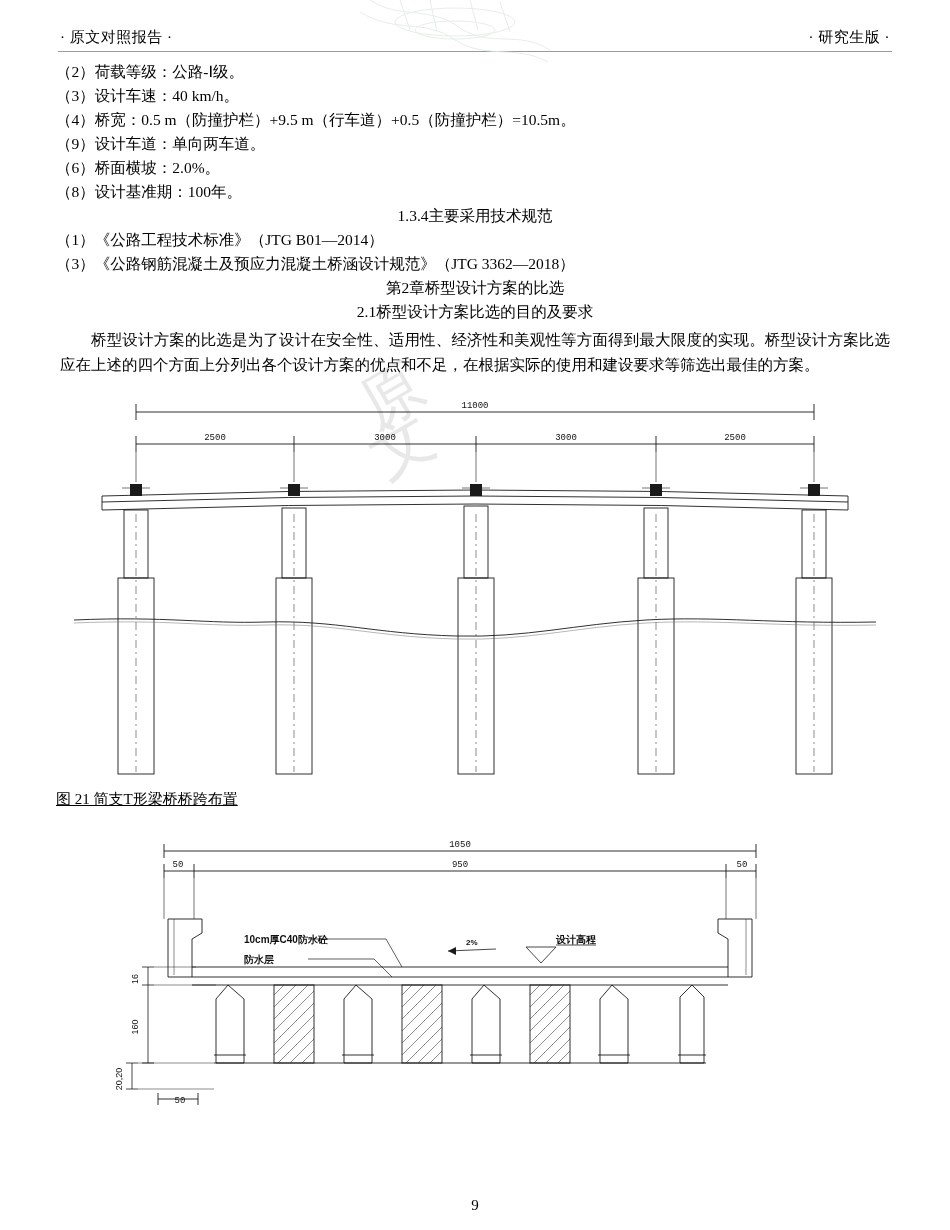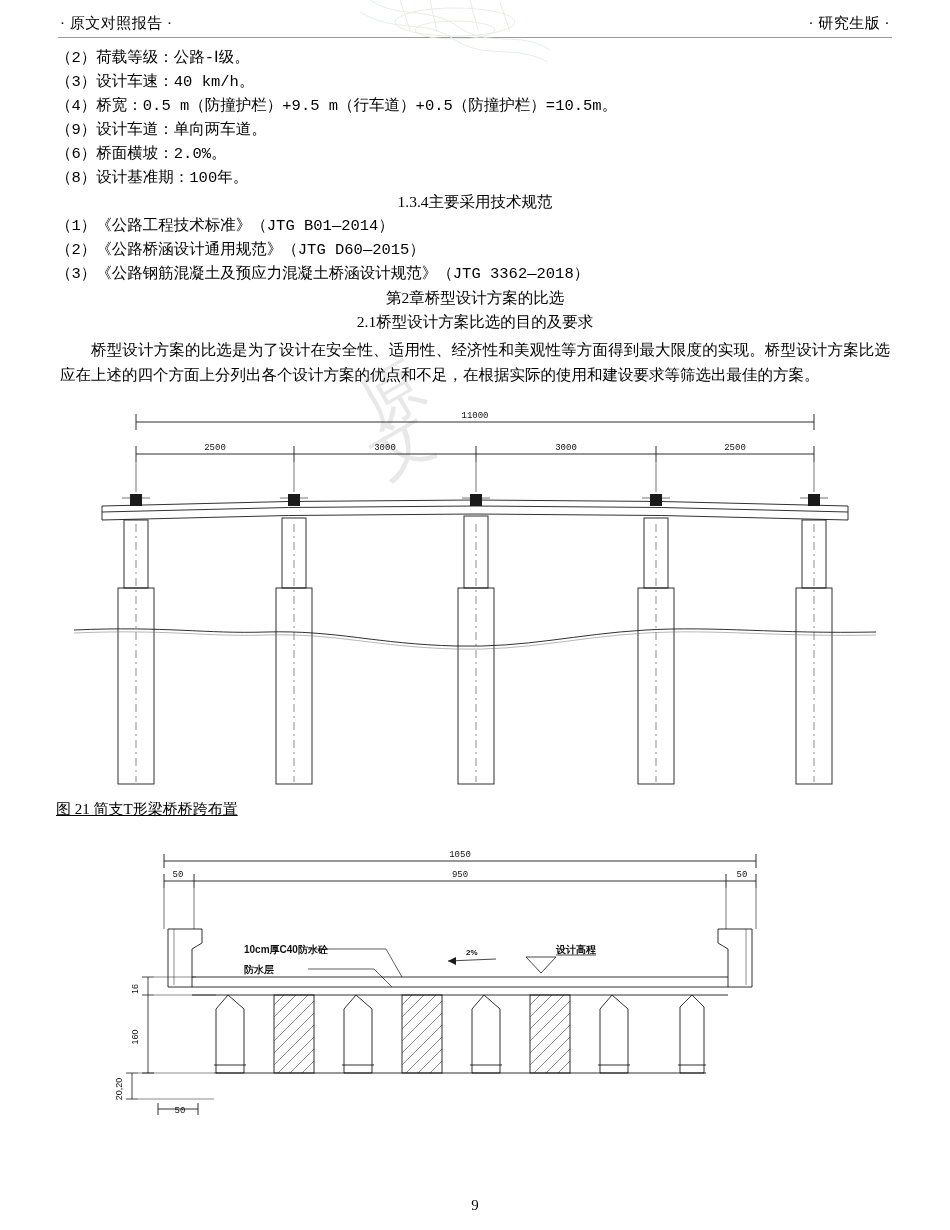--- a/index.html
+++ b/index.html
@@ -19,20 +19,21 @@
     padding:14px 56px 0 56px;
   }
   
   .header {
     display:flex;
     justify-content:space-between;
     align-items:flex-start;
     font-size:15px;
     letter-spacing:0.5px;
     padding:0 4px 2px 4px;
+    margin-top:14px;
   }
   .header-left, .header-right { white-space:nowrap; }
   .header-rule {
     border-bottom:1px solid #9a9a9a;
     margin:2px 2px 8px 2px;
     height:0;
   }
   
   .watermark {
     position:absolute;
@@ -44,21 +45,21 @@
     position:absolute;
     color:#e8e8e8;
     font-size:62px;
     letter-spacing:14px;
     transform:rotate(-30deg);
     white-space:nowrap;
     font-family:"Liberation Serif", serif;
   }
   
   .body-text { position:relative; z-index:2; font-size:15.5px; line-height:1.55; }
-  .ln { white-space:nowrap;font-family:Liberation Mono, monospace; }
+  .ln { white-space:nowrap; }
   .para {
     text-indent:2em;
     text-align:justify;
     line-height:1.6;
     margin:4px;
   }
   .sec-title { font-size:15.5px;text-align:center; }
   
   .fig-wrap { position:relative; z-index:2; }
   .fig1 { position:relative; height:400px; margin-top:6px;text-align:right; }
@@ -103,21 +104,20 @@
     <div class="ln">（2）荷载等级：公路-Ⅰ级。</div>
     <div class="ln">（3）设计车速：40 km/h。</div>
     <div class="ln">（4）桥宽：0.5 m（防撞护栏）+9.5 m（行车道）+0.5（防撞护栏）=10.5m。</div>
     <div class="ln">（9）设计车道：单向两车道。</div>
     <div class="ln">（6）桥面横坡：2.0%。</div>
     <div class="ln">（8）设计基准期：100年。</div>
 
     <div class="sec-title">1.3.4主要采用技术规范</div>
 
     <div class="ln">（1）《公路工程技术标准》（JTG B01—2014）</div>
-    <div class="ln">（2）《公路桥涵设计通用规范》（JTG D60—2015）</div>
     <div class="ln">（3）《公路钢筋混凝土及预应力混凝土桥涵设计规范》（JTG 3362—2018）</div>
 
     <div class="sec-title">第2章桥型设计方案的比选</div>
     <div class="sec-title">2.1桥型设计方案比选的目的及要求</div>
 
     <p class="para">桥型设计方案的比选是为了设计在安全性、适用性、经济性和美观性等方面得到最大限度的实现。桥型设计方案比选应在上述的四个方面上分列出各个设计方案的优点和不足，在根据实际的使用和建设要求等筛选出最佳的方案。</p>
 
   </div>
 
   <div class="fig-wrap">

